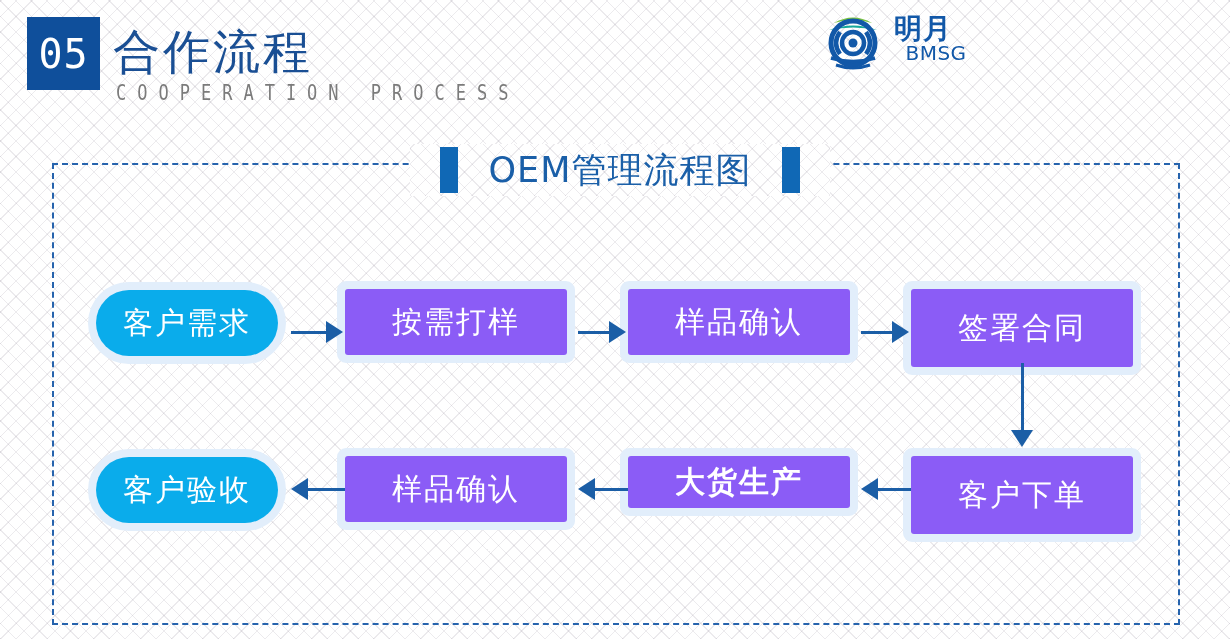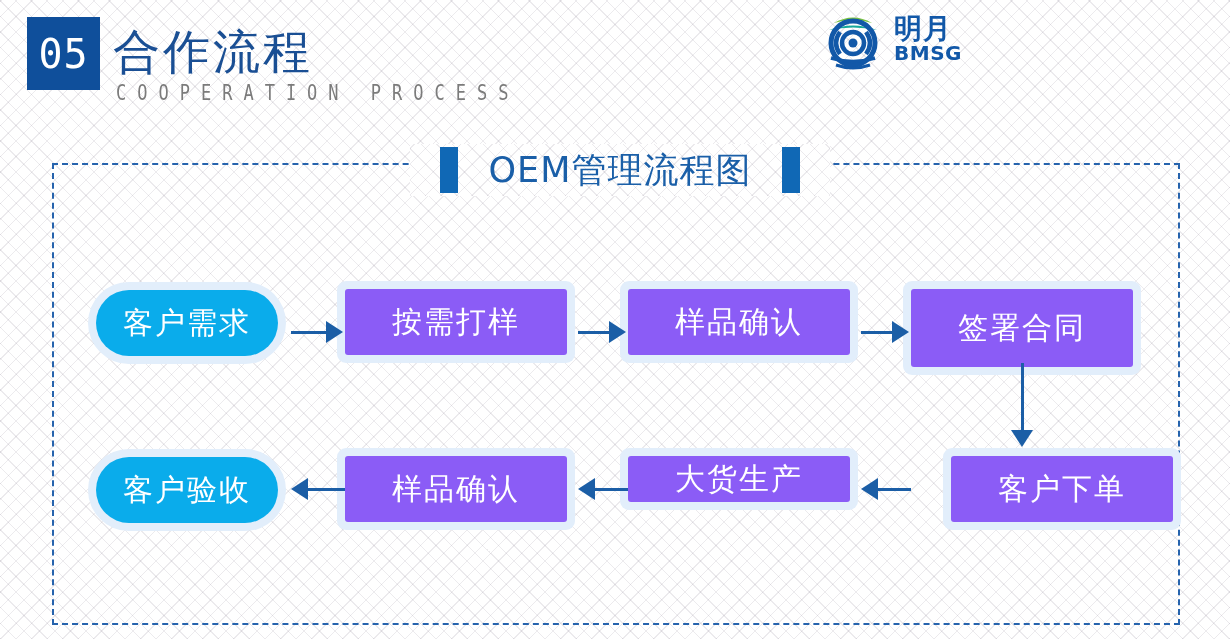--- a/index.html
+++ b/index.html
@@ -60,22 +60,22 @@
   #brand-logo { position: absolute; right: 14px; top: 8px; width: 160px; height: 72px; }
   #brand-logo .logo-mark { position: absolute; left: 0; top: 2px; }
   #brand-logo .logo-words { position: absolute; left: 78px; top: 6px; width: 84px; }
   #brand-logo-cn {
     font-family: "DejaVu Sans", sans-serif;
     font-size: 28px; font-weight: bold; color: #1258a8;
     letter-spacing: 1px; line-height: 1.05;
   }
   #brand-logo-en {
     font-family: "DejaVu Sans", sans-serif;
-    font-size: 20px; font-weight: bold; color: #1258a8;
-    letter-spacing: 0.5px; line-height: 1.05;
+    font-size: 20px; font-weight: normal; color: #1258a8;
+    letter-spacing: 0.5px; line-height: 1.05; text-align: center;
   }
 
   
   #flow-panel {
     position: absolute; left: 52px; top: 163px;
     width: 1128px; height: 462px;
     border: 2px dashed #2663ad;
   }
 
   
@@ -191,25 +191,25 @@
 </div>
 
 <div class="node rect" style="left:628px; top:289px; width:222px; height:66px;">
   <span>样品确认</span>
 </div>
 
 <div class="node rect" style="left:911px; top:289px; width:222px; height:78px;">
   <span>签署合同</span>
 </div>
 
-<div class="node rect" style="left:911px; top:456px; width:222px; height:66px;margin-left:40px;">
+<div class="node rect" style="left:911px; top:456px; width:222px; height:78px;">
   <span>客户下单</span>
 </div>
 
-<div class="node rect" style="left:628px; top:456px; width:222px; height:46px;">
+<div class="node rect" style="left:628px; top:456px; width:222px; height:52px;font-weight:bold;">
   <span>大货生产</span>
 </div>
 
 <div class="node rect" style="left:345px; top:456px; width:222px; height:66px;">
   <span>样品确认</span>
 </div>
 
 <div class="node pill" style="left:96px; top:457px; width:182px; height:66px;">
   <span>客户验收</span>
 </div>

